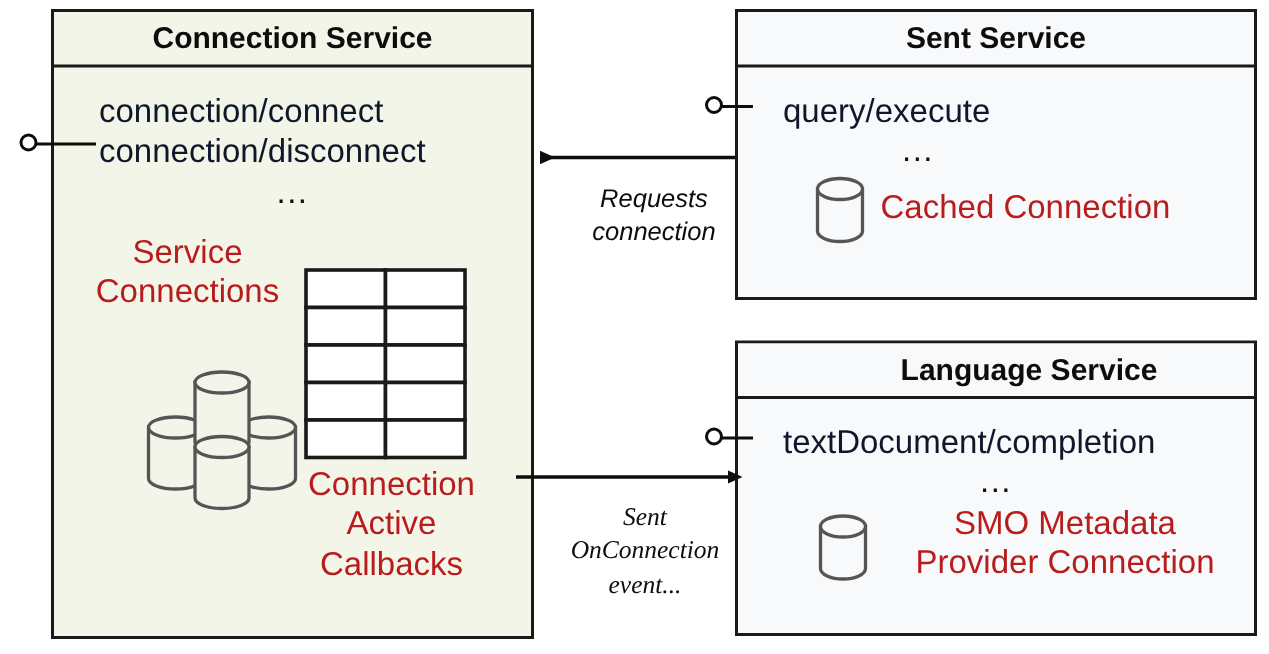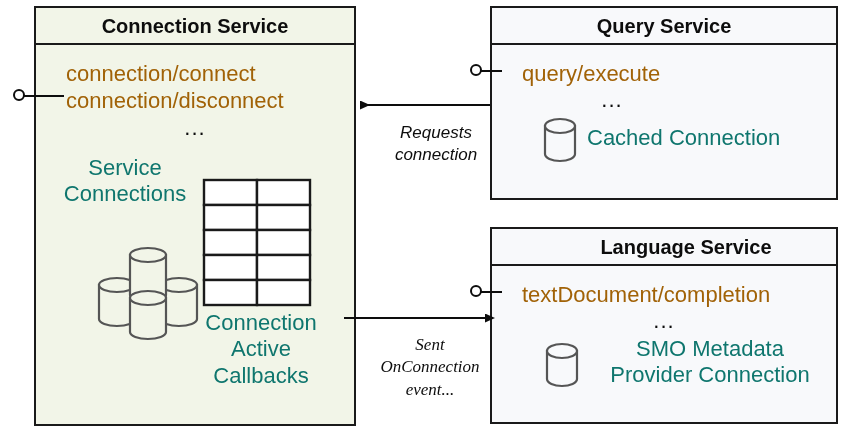--- a/index.html
+++ b/index.html
@@ -69,21 +69,21 @@
     width: 348px;
     height: 197px;
     background: #f8f9fb;
   }
   #language-service .title-bar { height: 37px; background: #f8f9fb; padding-left: 44px; }
 
   
   .iface-text {
     position: absolute;
     font-size: 22px;
-    color: #a16207;
+    color: #0f172a;
     white-space: nowrap;
     line-height: 1.18;
   }
   .ellipsis-line {
     position: absolute;
     font-size: 22px;
     color: #0d0d0d;
     letter-spacing: 1px;
     text-align: center;
   }
@@ -116,21 +116,21 @@
     color: #0d0d0d;
     text-align: center;
     line-height: 1.32;
     width: 150px;
   }
 
   
   .icon-label {
     position: absolute;
     font-size: 22px;
-    color: #0f766e;
+    color: #b91c1c;
     text-align: center;
     line-height: 1.2;
   }
 
   svg { display: block; }
   .ovl { position: absolute; left: 0; top: 0; pointer-events: none; }
 </style>
 </head>
 <body>
 
@@ -195,21 +195,21 @@
 
     </div>
   </div>
 
   <div class="lollipop" style="left:13px; top:89px;">
     <div class="stem" style="left:11px; width:40px;"></div>
     <div class="ball"></div>
   </div>
 
   <div class="component" id="query-service">
-    <div class="title-bar">Query Service</div>
+    <div class="title-bar">Sent Service</div>
     <div class="body">
 
       <div class="iface-text" style="left:30px; top:16px;text-align:right;">query/execute</div>
 
       <div class="ellipsis-line" style="left:0; top:42px; width:240px;">...</div>
 
       <div style="position:absolute; left:50px; top:72px;">
         <svg width="36" height="46" viewBox="0 0 36 46">
           <g fill="#f8f9fb" stroke="#555555" stroke-width="2.2">
             <path d="M3,9 L3,37 A15,7 0 0 0 33,37 L33,9 Z"></path>

